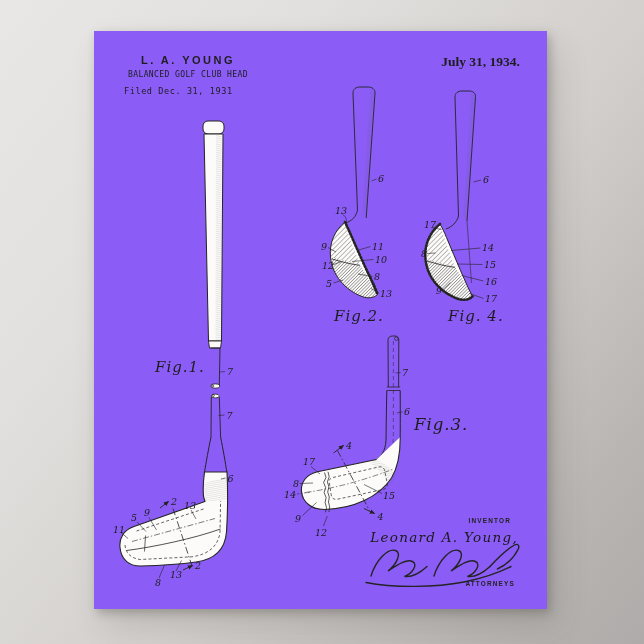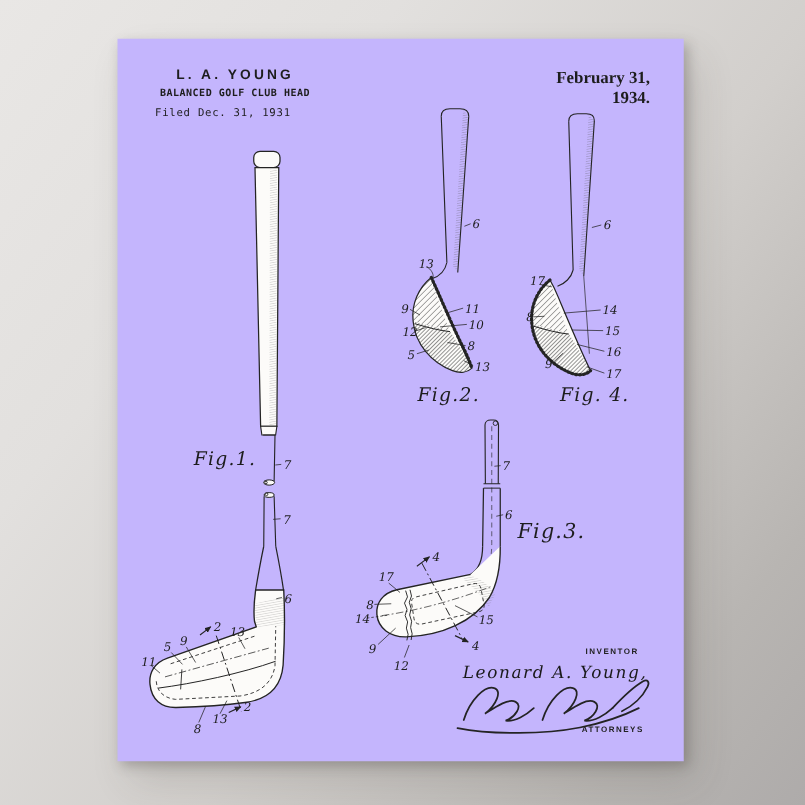--- a/index.html
+++ b/index.html
@@ -3,28 +3,28 @@
 <meta charset="utf-8">
 <style>
   html,body{margin:0;padding:0;}
   body{
     width:644px;height:644px;overflow:hidden;position:relative;
     background:linear-gradient(128deg,#e9e7e5 0%,#e2e0de 28%,#d2cfcc 58%,#b8b5b2 85%,#aeabaa 100%);
     font-family:"Liberation Sans",sans-serif;
   }
   .poster{
     position:absolute;left:94px;top:31px;width:453px;height:578px;
-    background:#c4b5fd;
+    background:#8b5cf6;
     box-shadow:3px 4px 9px rgba(70,64,58,.30), 10px 16px 30px rgba(70,64,58,.16);
   }
   .hdr{position:absolute;color:#1d1d1d;}
   .hdr-name{left:38px;top:23px;width:112px;text-align:center;
     font-family:"Liberation Sans",sans-serif;font-weight:bold;font-size:11px;letter-spacing:2.5px;}
   .hdr-title{left:22px;top:39px;width:144px;text-align:center;
-    font-family:"DejaVu Sans Mono",monospace;font-weight:bold;font-size:8px;letter-spacing:.4px;}
+    font-family:"DejaVu Sans Mono",monospace;font-weight:normal;font-size:8px;letter-spacing:.4px;}
   .hdr-filed{left:30px;top:55px;width:128px;text-align:left;
     font-family:"DejaVu Sans Mono",monospace;font-size:8.5px;letter-spacing:.6px;}
   .hdr-date{left:330px;top:23px;width:96px;text-align:right;
     font-family:"Liberation Serif",serif;font-weight:bold;font-size:13.5px;}
   svg{position:absolute;left:0;top:0;}
   .ln{stroke:#242424;fill:none;}
   .fill-paper{fill:#fcfbf9;}
   .ref{font-family:"DejaVu Serif",serif;font-style:italic;font-size:9.5px;fill:#1d1d1d;}
   .cap{font-family:"DejaVu Serif",serif;font-style:italic;font-size:15px;fill:#1d1d1d;letter-spacing:1px;}
   .cap-big{font-size:16.5px;}
@@ -32,21 +32,21 @@
   .sig-name{font-family:"DejaVu Serif",serif;font-style:italic;font-size:13.5px;letter-spacing:1.3px;fill:#1a1a1a;}
 </style>
 </head>
 <body>
 
 <div class="poster">
 
   <div class="hdr hdr-name">L. A. YOUNG</div>
   <div class="hdr hdr-title">BALANCED GOLF CLUB HEAD</div>
   <div class="hdr hdr-filed">Filed Dec. 31, 1931</div>
-  <div class="hdr hdr-date">February 31, 1934.</div>
+  <div class="hdr hdr-date">July 31, 1934.</div>
 
   <svg width="453" height="578" viewBox="0 0 453 578">
     <defs>
       <pattern id="hatchA" width="3.4" height="3.4" patternUnits="userSpaceOnUse" patternTransform="rotate(45)">
         <line x1="0" y1="0" x2="0" y2="3.4" stroke="#3a3a3a" stroke-width="0.7"></line>
       </pattern>
       <pattern id="hatchB" width="2.3" height="2.3" patternUnits="userSpaceOnUse" patternTransform="rotate(45)">
         <line x1="0" y1="0" x2="0" y2="2.3" stroke="#2e2e2e" stroke-width="0.8"></line>
       </pattern>
       <pattern id="shade" width="1.9" height="1.9" patternUnits="userSpaceOnUse" patternTransform="rotate(80)">

